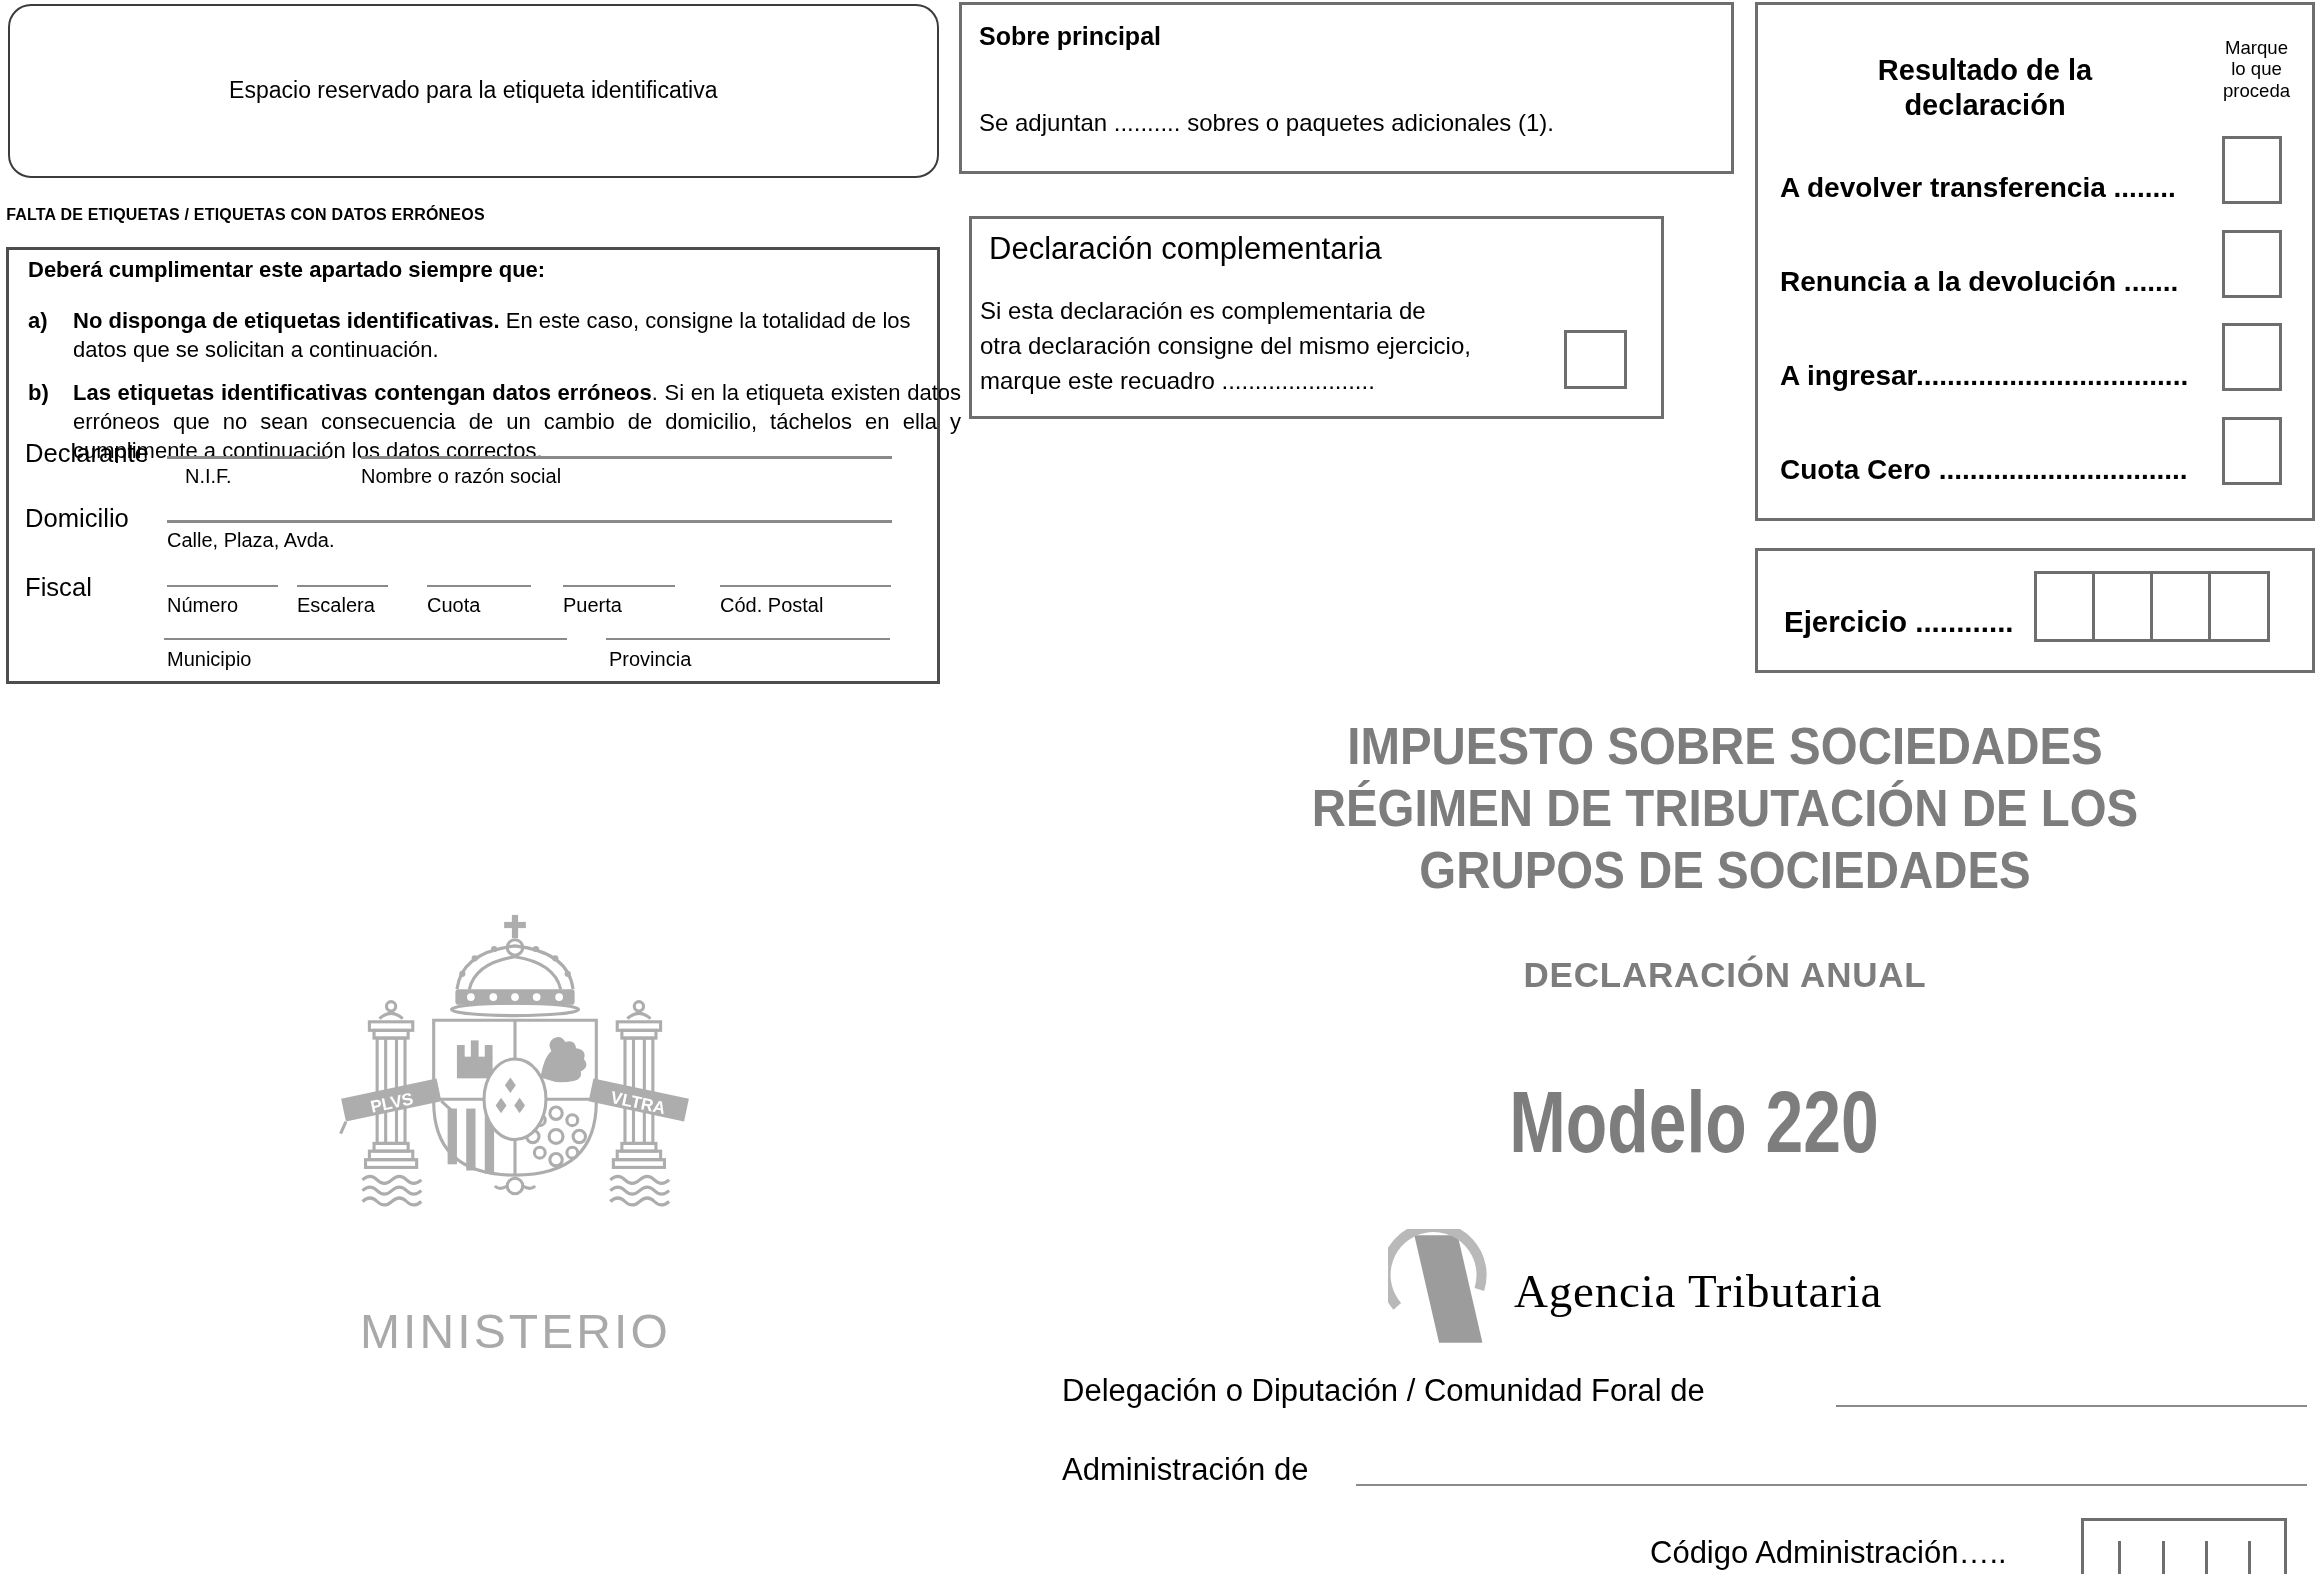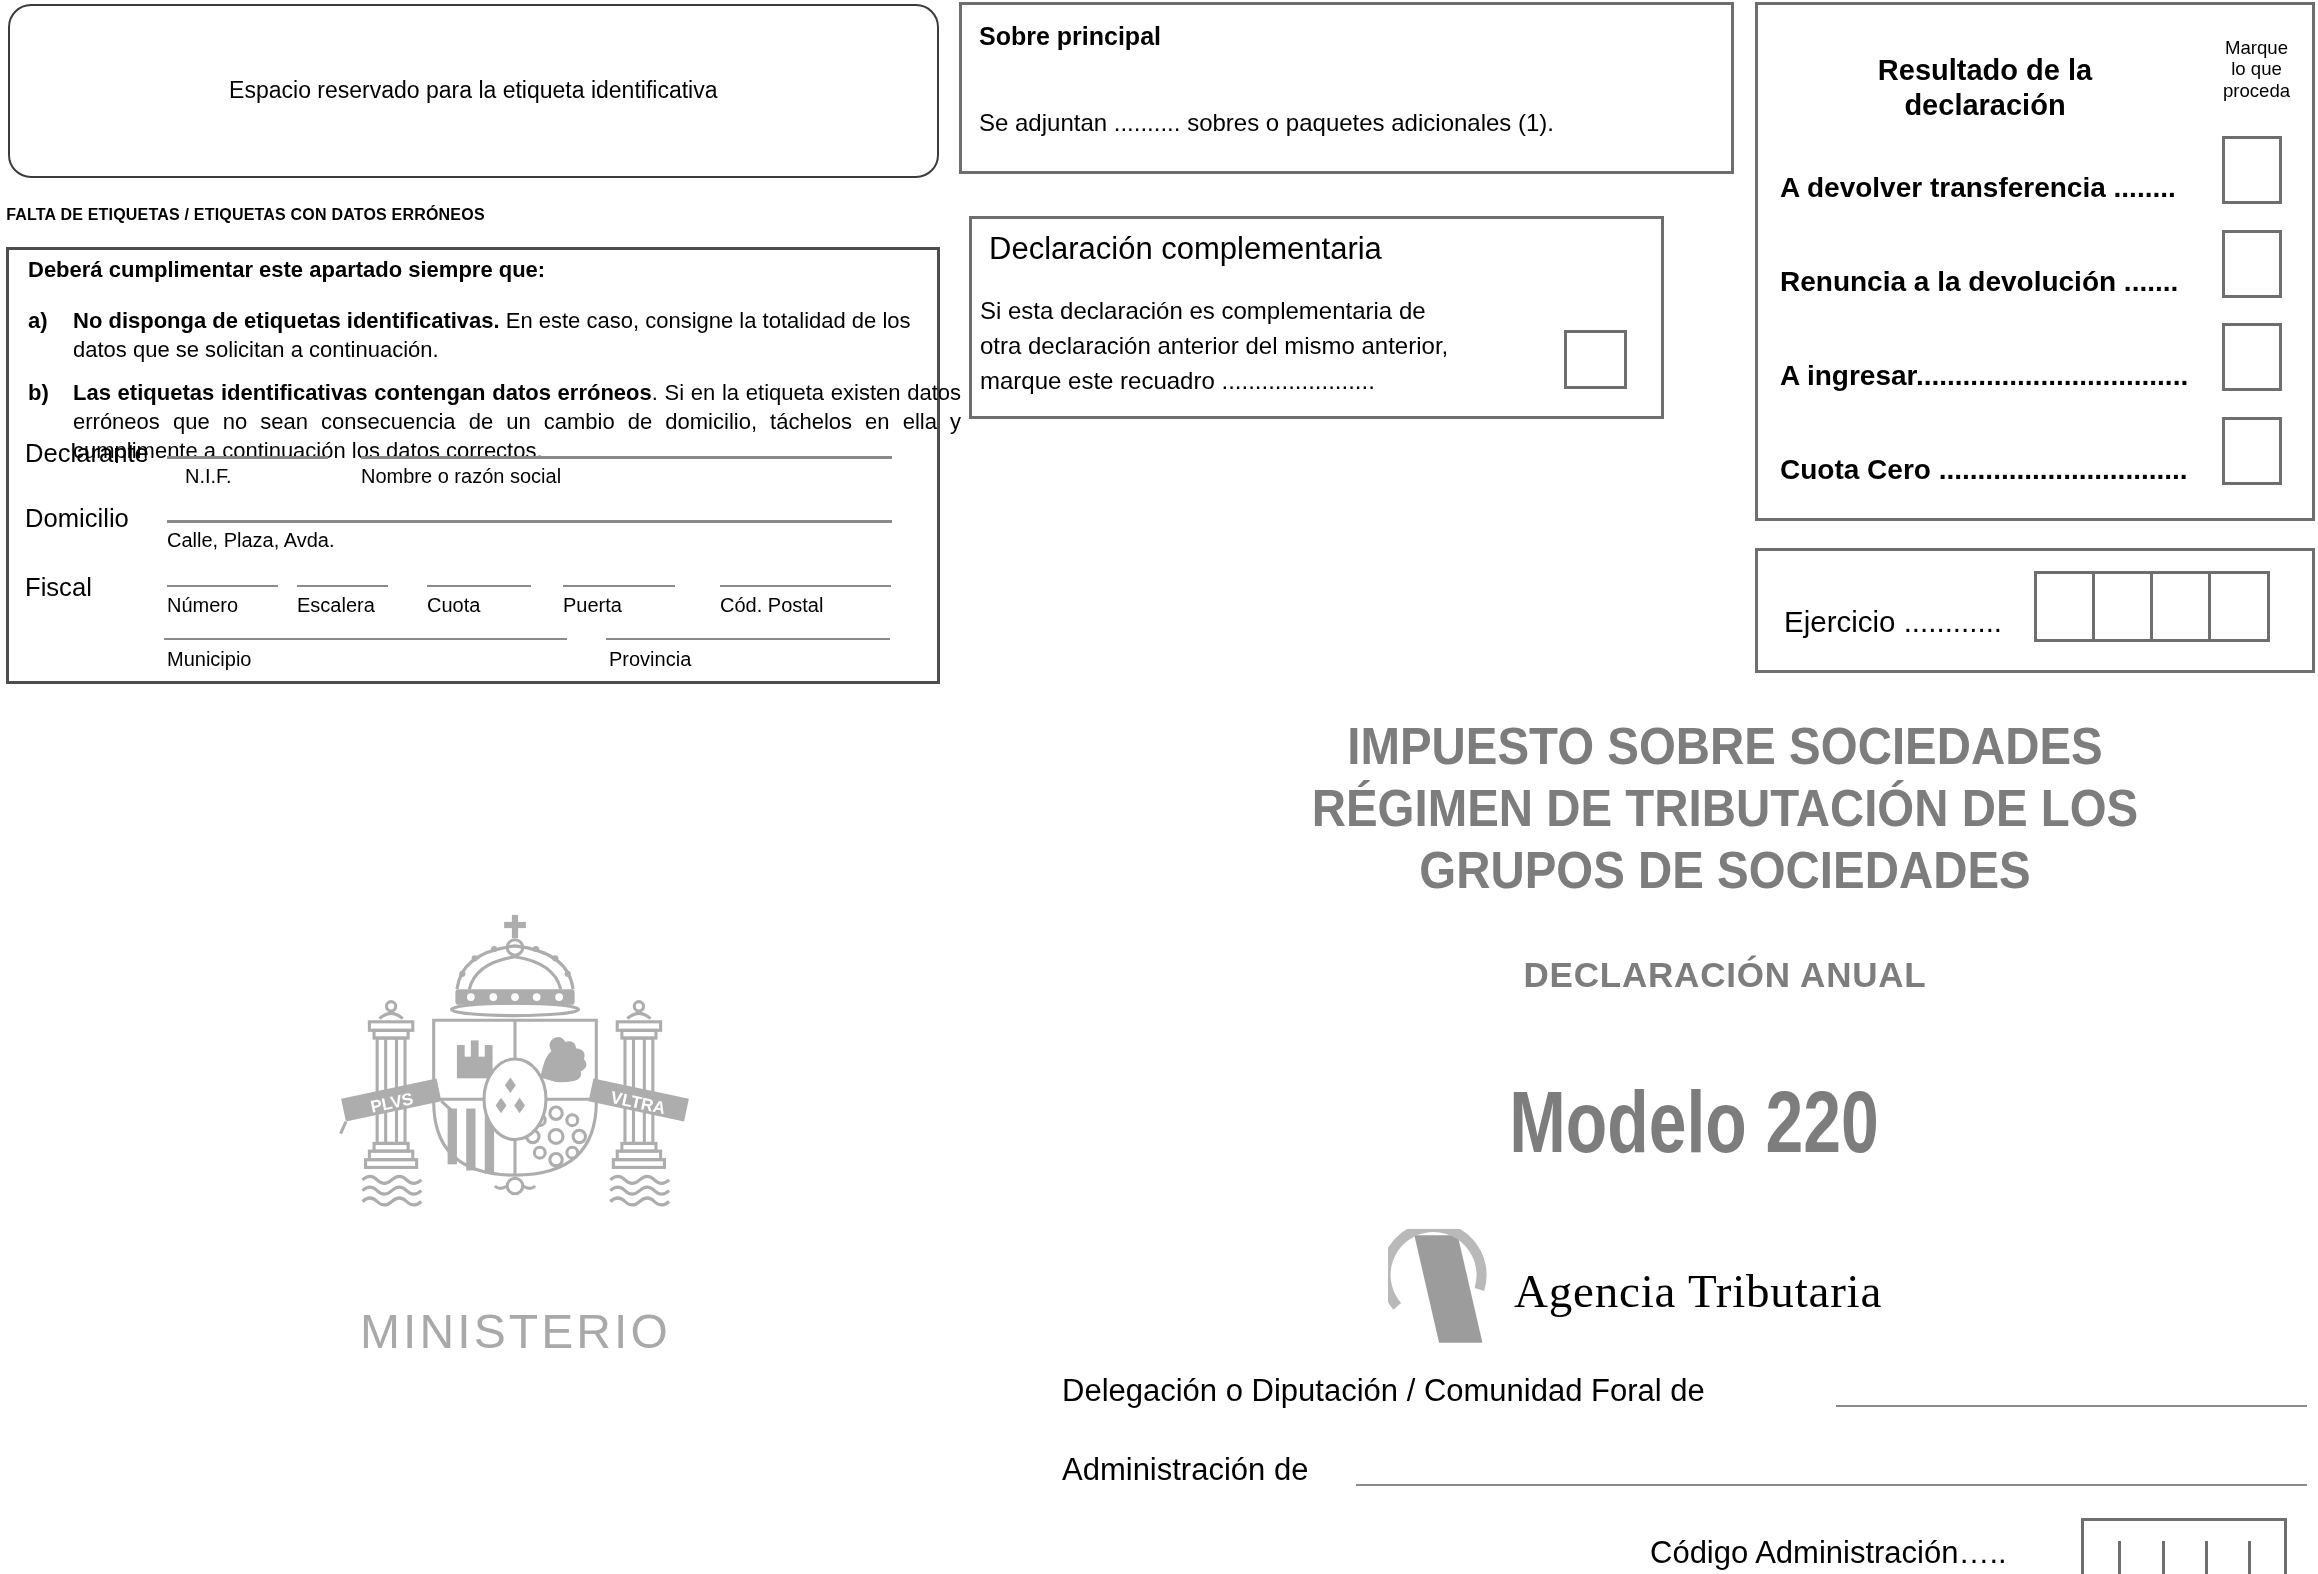--- a/index.html
+++ b/index.html
@@ -31,21 +31,21 @@
   .comp-box{left:969px;top:216px;width:695px;height:203px;border:3.1px solid #6e6e6e;box-sizing:border-box;}
   .comp-title{left:989px;top:231px;font-size:31px;}
   .comp-line{left:980px;font-size:24px;}
   .checkbox{border:3.9px solid #6e6e6e;background:#fff;box-sizing:border-box;}
   
   .res-box{left:1755px;top:2.3px;width:560px;height:519px;border:3.9px solid #6e6e6e;box-sizing:border-box;}
   .res-title{left:1791px;top:53px;width:388px;text-align:center;font-size:29px;font-weight:bold;line-height:1.22;}
   .marque{left:2206px;top:37px;width:101px;text-align:center;font-size:18.6px;line-height:1.15;}
   .res-row-label{font-size:28px;font-weight:bold;left:1780px;white-space:nowrap;}
   .ej-box{left:1755px;top:548px;width:560px;height:125px;border:3.9px solid #6e6e6e;box-sizing:border-box;}
-  .ej-label{left:1784px;top:605px;font-size:29.5px;font-weight:normal;}
+  .ej-label{left:1784px;top:605px;font-size:29.5px;font-weight:bold;}
   .ej-cells{left:2034px;top:571px;display:flex;}
   .ej-cell{width:62px;height:71px;border:3.9px solid #6e6e6e;box-sizing:border-box;margin-left:-3.9px;background:#fff;}
   .ej-cell:first-child{margin-left:0;}
   
   .main-title{left:1124px;width:1202px;text-align:center;font-weight:bold;color:#7d7d7d;
     font-size:51px;transform:scaleX(.93);white-space:nowrap;}
   .sub-title{left:1124px;top:955px;width:1202px;text-align:center;font-weight:bold;color:#7d7d7d;
     font-size:35px;letter-spacing:0.8px;}
   .modelo{left:1124px;top:1072px;width:1140px;text-align:center;font-weight:bold;color:#7d7d7d;
     font-size:87px;transform:scaleX(.78);white-space:nowrap;}
@@ -116,21 +116,21 @@
   <div class="abs fline thin" style="left:606px;top:638px;width:284px;"></div>
   <div class="abs flabel" style="left:609px;top:648px;">Provincia</div>
 
   <div class="abs sobre-box"></div>
   <div class="abs sobre-title">Sobre principal</div>
   <div class="abs sobre-body">Se adjuntan .......... sobres o paquetes adicionales (1).</div>
 
   <div class="abs comp-box"></div>
   <div class="abs comp-title">Declaración complementaria</div>
   <div class="abs comp-line" style="top:297px;">Si esta declaración es complementaria de</div>
-  <div class="abs comp-line" style="top:332px;">otra declaración anterior del mismo anterior,</div>
+  <div class="abs comp-line" style="top:332px;">otra declaración consigne del mismo ejercicio,</div>
   <div class="abs comp-line" style="top:367px;">marque este recuadro .......................</div>
   <div class="abs checkbox" style="left:1564px;top:330px;width:63px;height:59px;"></div>
 
   <div class="abs res-box"></div>
   <div class="abs res-title">
     <div>Resultado de la</div>
     <div>declaración</div>
   </div>
   <div class="abs marque">
     <div>Marque</div>

